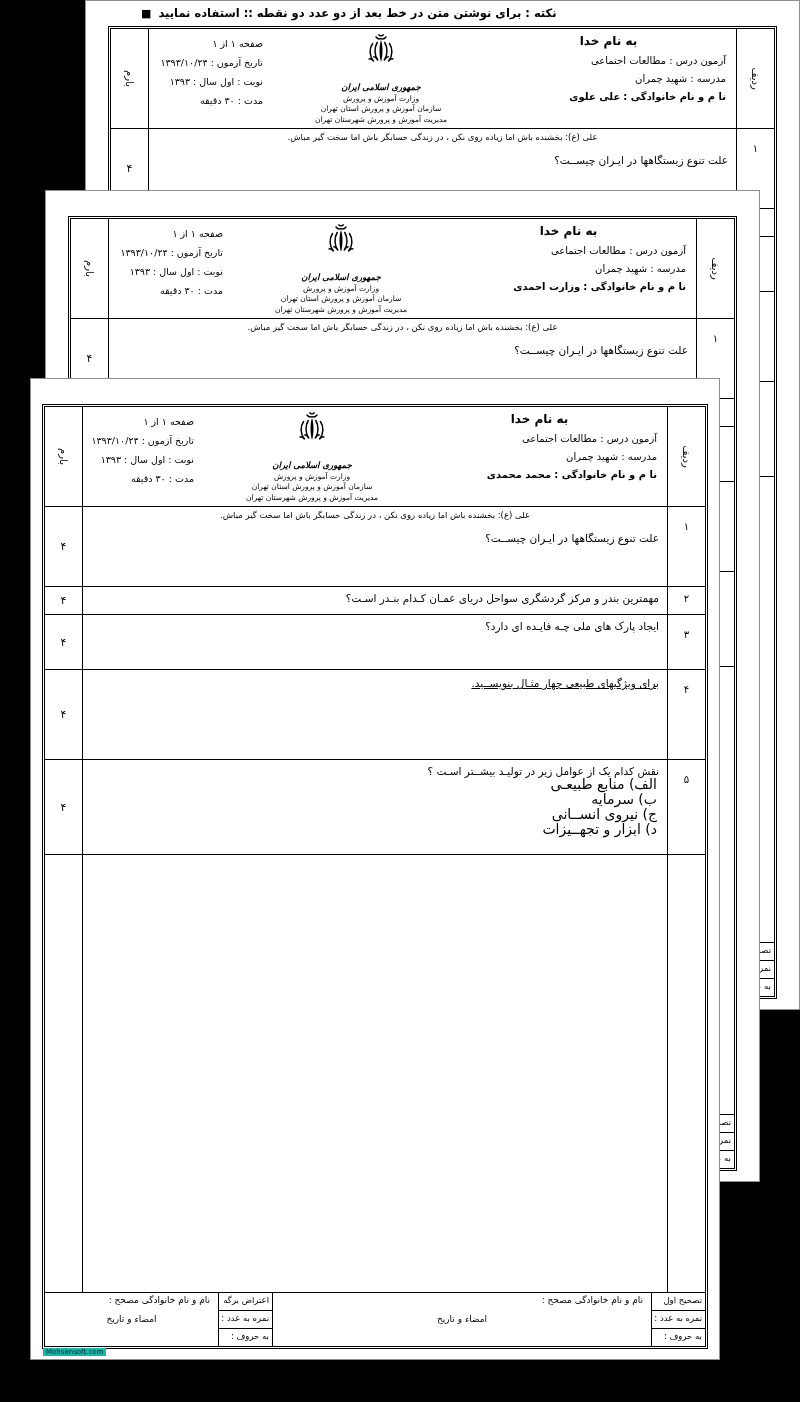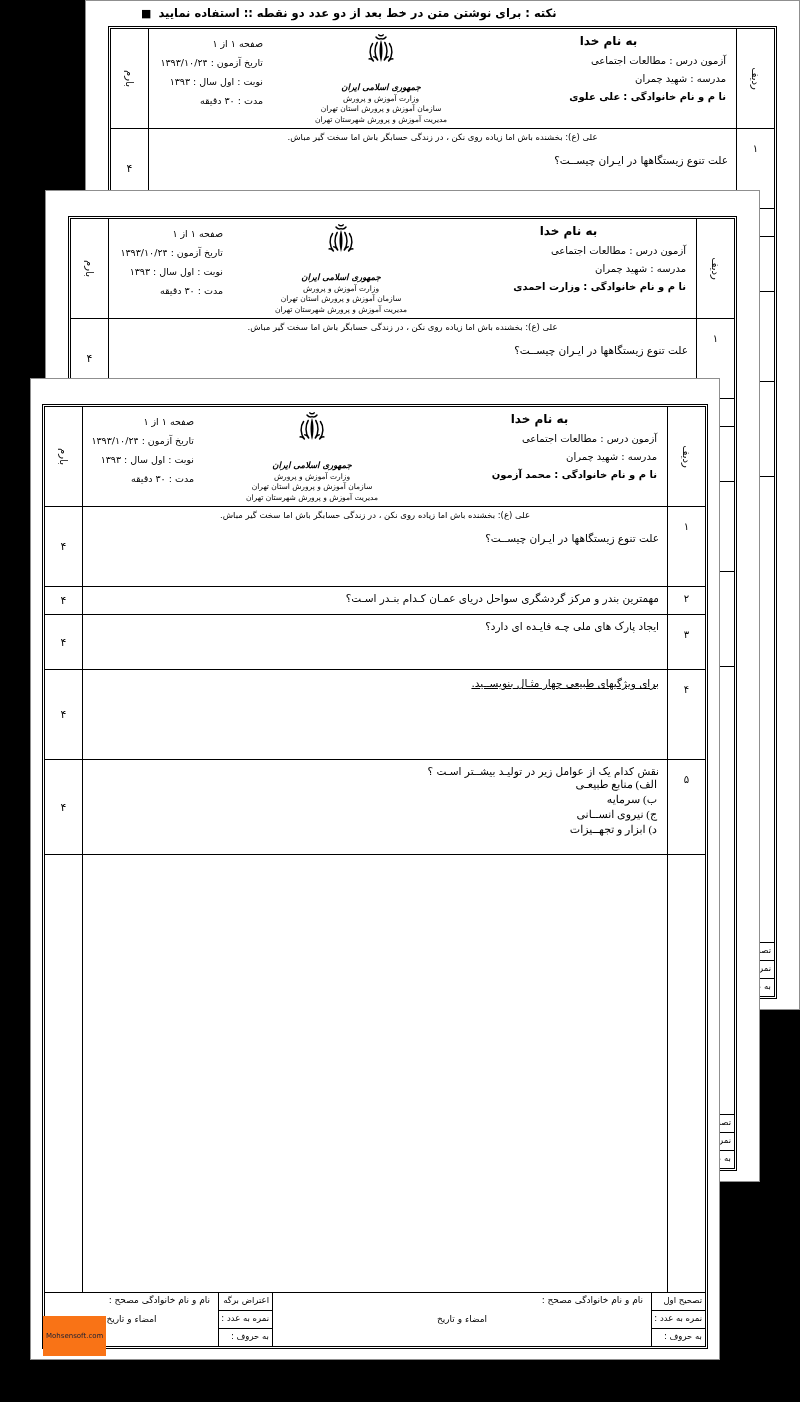--- a/index.html
+++ b/index.html
@@ -53,36 +53,36 @@
   .org { font-size: 7.5px; line-height: 1.4; white-space: nowrap; }
   .org.calli { font-style: italic; font-size: 8.5px; font-weight: bold; margin-top: 16px; }
   .hblock.leftb { flex: 1; padding: 9px 18px 0 0; font-size: 9.5px; }
   .hline2 { margin-bottom: 8px; white-space: nowrap; }
 
   .qcell { padding: 0 8px; }
   .quote { text-align: center; font-size: 8.5px; padding-top: 3px; }
   .qtext { font-size: 10.5px; padding-top: 5px; }
   .r-q1 .qtext { padding-top: 12px; }
   .r-q4 .qtext { padding-top: 7px; text-decoration: underline; }
-  .opt { font-size: 11px; line-height: 15px; padding-right: 2px; font-family: Liberation Serif, serif; }
+  .opt { font-size: 14px; line-height: 15px; padding-right: 2px; }
 
   .pfooter { flex: 0 0 auto; height: 54px; display: flex; border-top: 1px solid #000; }
   .fsec { display: flex; }
   .fsec.sec1 { width: 433px; border-left: 1px solid #000; }
   .fsec.sec2 { flex: 1; }
   .fnarrow { flex: 0 0 54px; width: 54px; display: flex; flex-direction: column; border-left: 1px solid #000; }
   .fn-cell { flex: 1; border-bottom: 1px solid #000; font-size: 8.5px; padding: 2px 3px 0 0;
              white-space: nowrap; overflow: hidden; }
   .fn-cell.last { border-bottom: none; }
   .fwide { flex: 1; position: relative; overflow: hidden; }
   .fname { position: absolute; top: 2px; right: 8px; font-size: 9px; white-space: nowrap; }
   .fsign { position: absolute; top: 21px; left: 0; right: 0; text-align: center; font-size: 9px; }
 
   .watermark { position: absolute; bottom: 3px; left: 12px; font-size: 7px; color: #223;
-               background: #f97316; padding: 16px 3px; direction: ltr; z-index: 5; }
+               background: #14b8a6; padding: 0 3px; direction: ltr; z-index: 5; }
 </style>
 </head>
 <body>
 
 <div id="pages">
   <div class="sheet sheet-1">
 
     <div class="note-bar" dir="ltr">
       <span class="note-bullet">■</span>
       <span class="note-text" dir="rtl">نکته : برای نوشتن متن در خط بعد از دو عدد دو نقطه :: استفاده نمایید</span>
@@ -380,21 +380,21 @@
 
       <div class="prow r-header">
         <div class="sidecol">
           <span class="vlabel">ردیف</span>
         </div>
         <div class="content header-content">
           <div class="hblock rightb">
             <div class="bismillah">به نام خدا</div>
             <div class="hline">آزمون درس : مطالعات اجتماعی</div>
             <div class="hline">مدرسه : شهید چمران</div>
-            <div class="hline name-line"><span>نا م و نام خانوادگی :</span><span class="student">محمد آزمون</span></div>
+            <div class="hline name-line"><span>نا م و نام خانوادگی :</span><span class="student">محمد محمدی</span></div>
           </div>
           <div class="hblock centerb">
             <span class="emblem">
               <svg width="34" height="34" viewBox="0 0 34 34" fill="none" stroke="#000" stroke-width="1.5" stroke-linecap="round">
                 <path d="M17 8 C19 13.5 19 23.5 17 30 C15 23.5 15 13.5 17 8 Z" fill="#000" stroke="none"></path>
                 <path d="M13.2 10.5 C10.2 15.5 10.2 23 13.7 28 M13.7 28 C12.2 25.5 11.5 24.8 9.8 24.8"></path>
                 <path d="M20.8 10.5 C23.8 15.5 23.8 23 20.3 28 M20.3 28 C21.8 25.5 22.5 24.8 24.2 24.8"></path>
                 <path d="M8.6 11.5 C5 16.5 5.3 24 9.4 29 M9.4 29 C7.8 27 6.8 26.6 5.1 26.9"></path>
                 <path d="M25.4 11.5 C29 16.5 28.7 24 24.6 29 M24.6 29 C26.2 27 27.2 26.6 28.9 26.9"></path>
                 <path d="M12 5 C13.6 7 15.2 7.4 17 6.6 C18.8 7.4 20.4 7 22 5 M14.8 2.8 C15.6 4 18.4 4 19.2 2.8"></path>

